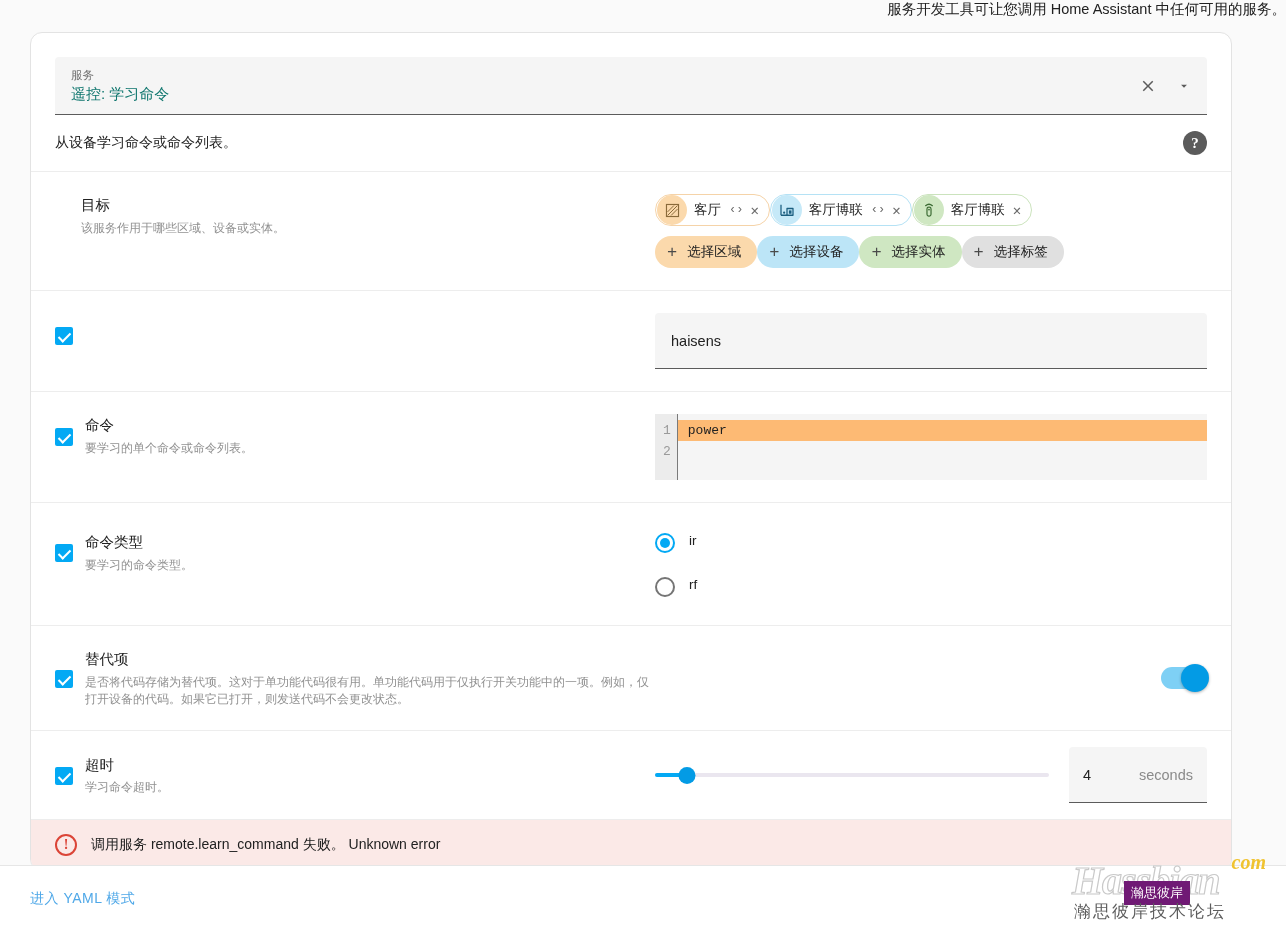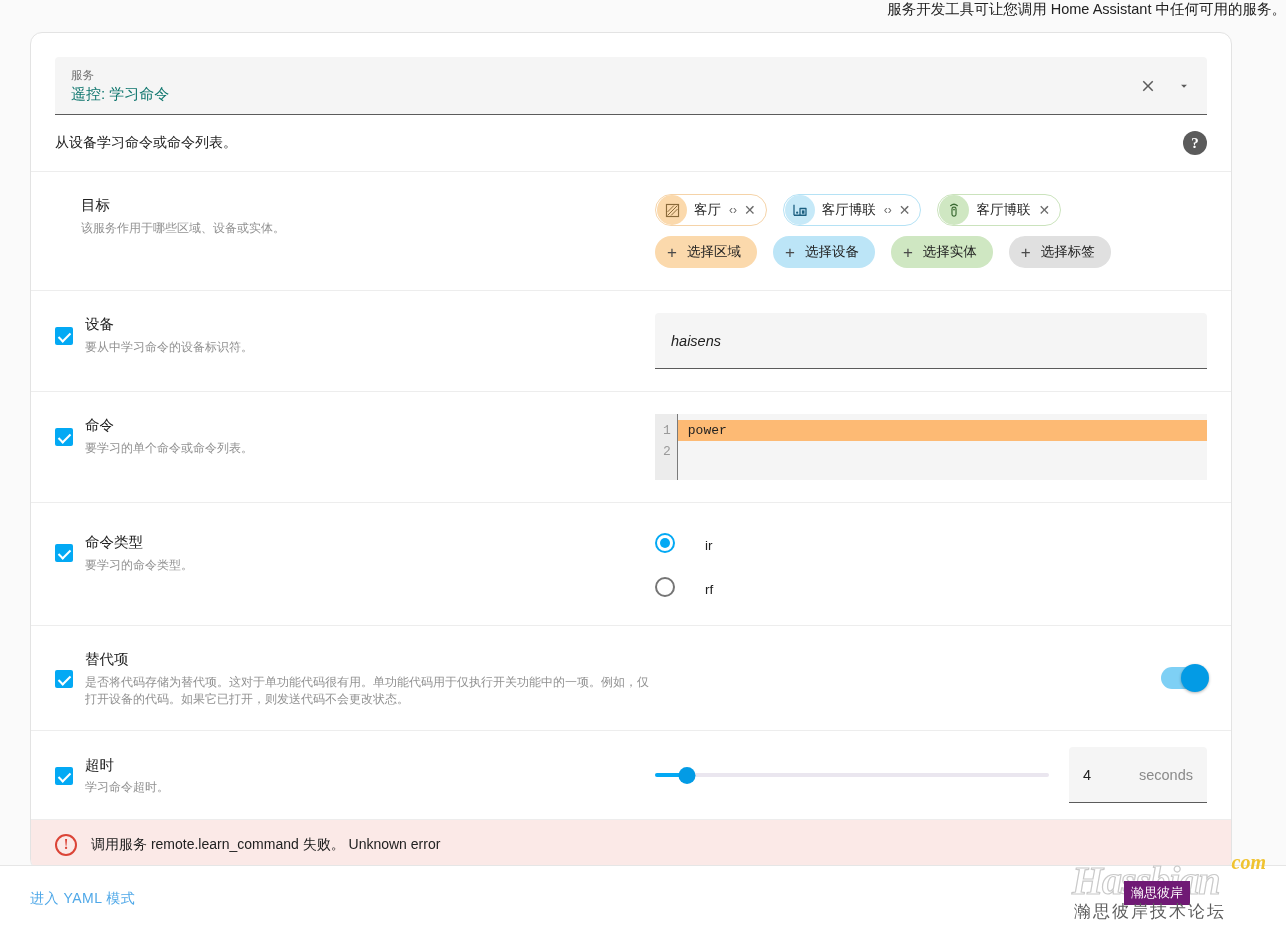--- a/index.html
+++ b/index.html
@@ -114,21 +114,21 @@
     left: 5.5px; top: 2.5px;
     width: 5px; height: 10px;
     border: solid #fff;
     border-width: 0 2px 2px 0;
     transform: rotate(45deg);
   }
   .cbx.center { margin-top: 0; align-self: center; }
 
   
   .target-area { display: flex; flex-direction: column; align-items: flex-start; gap: 10px; }
-  .chip-line { display: flex; gap: 16px; flex-wrap: wrap; }
+  .chip-line { display: flex; gap: 0; flex-wrap: wrap; font-family: Liberation Mono, monospace; }
   .chip {
     display: inline-flex; align-items: center;
     height: 32px;
     border-radius: 16px;
     background: #fff;
     font-size: 13.5px;
     color: #212121;
     padding-right: 10px;
     cursor: pointer;
     white-space: nowrap;
@@ -166,21 +166,20 @@
   .textfield {
     background: #f5f5f5;
     border-bottom: 1px solid #5b5b5b;
     border-radius: 4px 4px 0 0;
     height: 56px;
     display: flex; align-items: center;
     padding: 0 16px;
     font-size: 14.5px;
     color: #212121;
     cursor: text;
-    font-style: italic;
   }
 
   
   .editor {
     background: #f5f5f5;
     display: flex;
     font-family: "Liberation Mono", "DejaVu Sans Mono", monospace;
     font-size: 13px;
     min-height: 66px;
     cursor: text;
@@ -193,21 +192,21 @@
     padding: 6px 6px 6px 8px;
     user-select: none;
     line-height: 21px;
   }
   .code-lines { flex: 1; padding: 6px 0; line-height: 21px; }
   .code-line { padding-left: 10px; color: #212121; }
   .code-line.active { background: #fdba74; }
 
   
   .radio-group { display: flex; flex-direction: column; gap: 24px; padding-top: 2px; }
-  .radio-item { display: flex; align-items: flex-end; gap: 30px; cursor: pointer; }
+  .radio-item { display: flex; align-items: flex-start; gap: 14px; cursor: pointer; }
   .radio {
     width: 20px; height: 20px; border-radius: 50%;
     border: 2px solid #757575;
     position: relative; flex: 0 0 20px;
   }
   .radio.on { border-color: #03a9f4; }
   .radio.on::after {
     content: "";
     position: absolute; left: 3px; top: 3px;
     width: 10px; height: 10px; border-radius: 50%;
@@ -438,24 +437,20 @@
               <span>选择标签</span>
             </div>
           </div>
         </div>
       </div>
     </div>
 
     <div class="row">
       <div class="row-left indent-none">
         <div class="cbx"></div>
-        <div>
-          <div class="lbl-title">设备</div>
-          <div class="lbl-desc">要从中学习命令的设备标识符。</div>
-        </div>
       </div>
       <div class="row-right">
         <div class="textfield">haisens</div>
       </div>
     </div>
 
     <div class="row">
       <div class="row-left indent-none">
         <div class="cbx"></div>
         <div>

